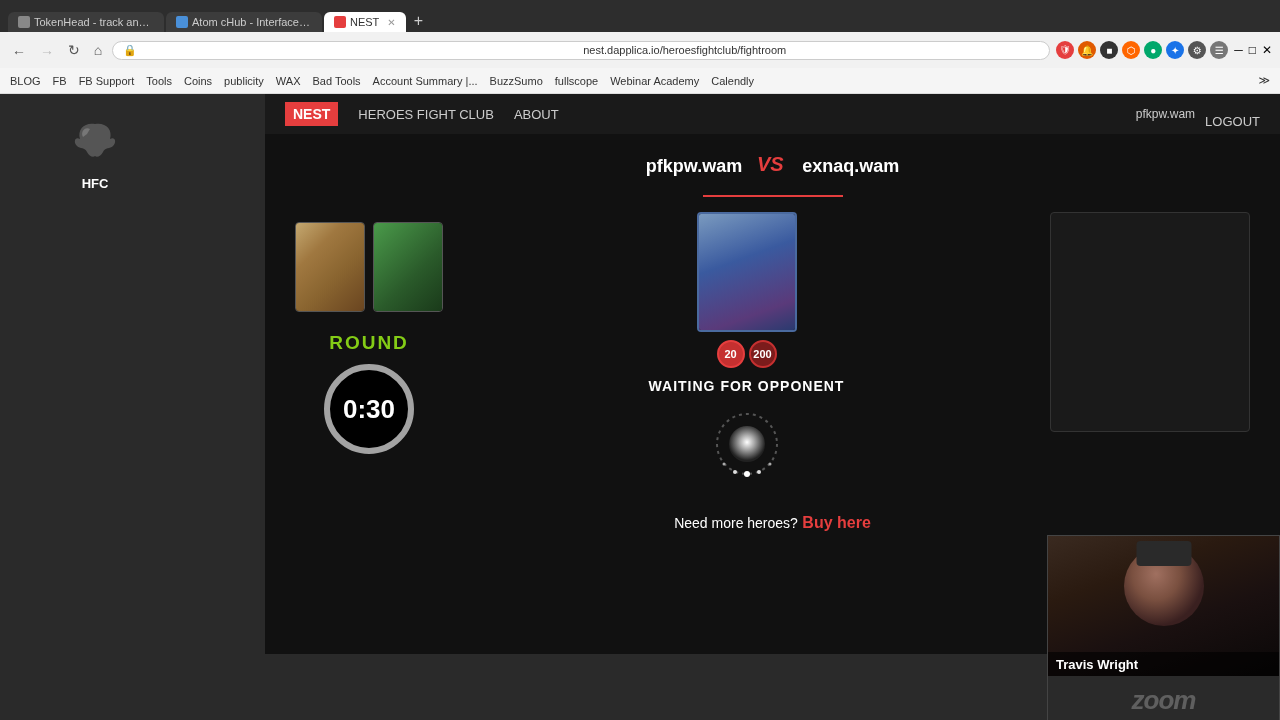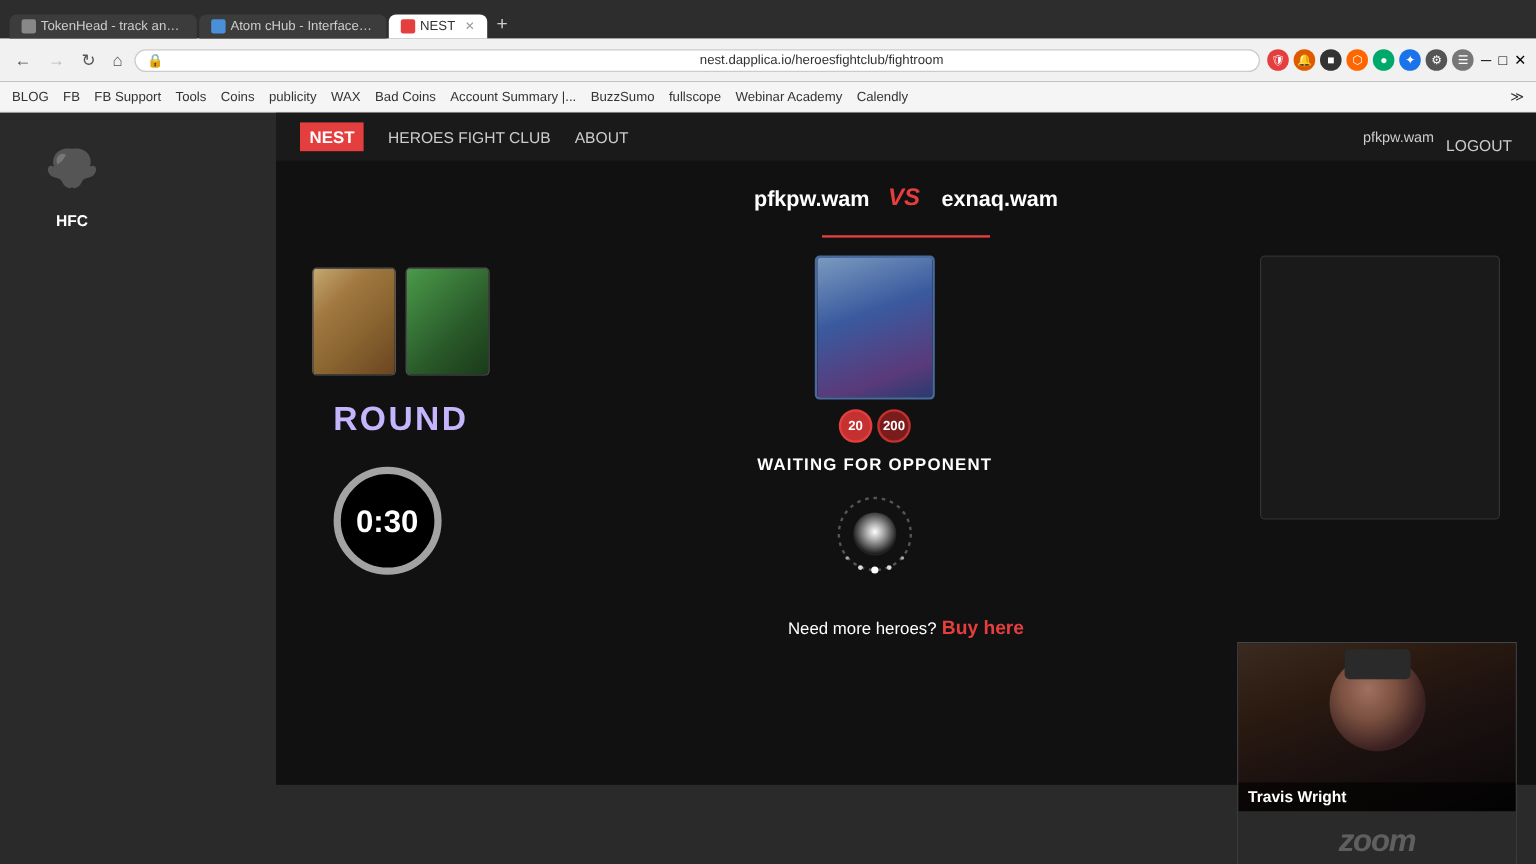--- a/index.html
+++ b/index.html
@@ -37,21 +37,21 @@
     .fight-area { display: flex; align-items: flex-start; padding: 10px 0; gap: 20px; }
 
     
     .left-section { display: flex; flex-direction: column; align-items: center; padding-top: 10px; }
     .cards-row { display: flex; gap: 8px; margin-bottom: 20px; }
     .card-img { width: 70px; height: 90px; border-radius: 4px; background: linear-gradient(135deg, #8b7355 0%, #6b5a45 40%, #9b8060 70%, #7a6550 100%); border: 1px solid #555; overflow: hidden; position: relative; }
     .card-img-inner { width: 100%; height: 100%; background: linear-gradient(135deg, #c4a882 0%, #a07850 30%, #7a5530 60%, #5a3a20 100%); }
     .card-green { background: linear-gradient(135deg, #3a7a3a 0%, #2a5a2a 40%, #4a9a4a 70%, #3a7a3a 100%); }
 
     .round-section { text-align: center; }
-    .round-label { color: #c4b5fd; font-size: 28px; font-weight: bold; letter-spacing: 2px; margin-bottom: 24px; }
+    .round-label { color: #84cc16; font-size: 19px; font-weight: bold; letter-spacing: 2px; margin-bottom: 10px; }
 
     
     .timer-circle { width: 90px; height: 90px; border-radius: 50%; border: 6px solid #a3a3a3; background: #000; display: flex; align-items: center; justify-content: center; }
     .timer-text { color: #fff; font-size: 26px; font-weight: bold; }
 
     
     .center-section { flex: 1; display: flex; flex-direction: column; align-items: center; }
     .hero-card { width: 100px; height: 120px; border-radius: 4px; background: linear-gradient(135deg, #6a8aaf 0%, #4a6a9f 30%, #8aaadf 60%, #5a7abf 100%); border: 2px solid #4a6a9f; overflow: hidden; margin-bottom: 8px; }
     .hero-card-inner { width: 100%; height: 100%; background: linear-gradient(160deg, #7a9abf 0%, #3a5a9f 40%, #5a3a7a 80%, #2a3a6f 100%); }
 
@@ -67,21 +67,21 @@
 
     
     .right-placeholder { width: 200px; height: 220px; background: #1a1a1a; border: 1px solid #333; border-radius: 4px; }
 
     
     .buy-section { text-align: center; padding: 20px 0; }
     .buy-text { color: #fff; font-size: 14px; }
     .buy-link { color: #e53e3e; font-weight: bold; cursor: pointer; }
 
     
-    .zoom-overlay { position: absolute; bottom: 0; right: 16px; width: 233px; height: 185px; background: #1a1a1a; border: 1px solid #444; }
+    .zoom-overlay { position: absolute; bottom: 0; right: 0; width: 233px; height: 185px; background: #1a1a1a; border: 1px solid #444; }
     .zoom-video { width: 100%; height: 140px; background: linear-gradient(135deg, #2a2a2a, #1a1a1a); overflow: hidden; position: relative; }
     .zoom-bar { height: 48px; background: #2a2a2a; display: flex; align-items: center; justify-content: center; gap: 8px; }
 
     
     @keyframes spin { from { transform: rotate(0deg); } to { transform: rotate(360deg); } }
     .spinning { animation: spin 1.5s linear infinite; }
 
     .spinner-svg { width: 70px; height: 70px; }
   </style>
 </head>
@@ -131,34 +131,34 @@
   </div>
 
   <div class="bookmarks-bar">
     <span class="bookmark-item">BLOG</span>
     <span class="bookmark-item">FB</span>
     <span class="bookmark-item">FB Support</span>
     <span class="bookmark-item">Tools</span>
     <span class="bookmark-item">Coins</span>
     <span class="bookmark-item">publicity</span>
     <span class="bookmark-item">WAX</span>
-    <span class="bookmark-item">Bad Coins</span>
+    <span class="bookmark-item">Bad Tools</span>
     <span class="bookmark-item">Account Summary |...</span>
     <span class="bookmark-item">BuzzSumo</span>
     <span class="bookmark-item">fullscope</span>
     <span class="bookmark-item">Webinar Academy</span>
     <span class="bookmark-item">Calendly</span>
     <span style="margin-left:auto;cursor:pointer;">≫</span>
   </div>
 
 </div>
 
 <div style="display:flex; background:#2a2a2a; min-height:560px;">
 
-  <div style="width:230px; background:#2a2a2a; position:relative; min-height:560px;">
+  <div style="width:230px; background:#2a2a2a; position:relative; min-height:560px;margin-left:35px;">
     <div style="position:absolute; top:20px; left:30px; display:flex; flex-direction:column; align-items:center;">
 
       <svg width="60" height="60" viewBox="0 0 60 60">
         <g fill="none">
 
           <path d="M30 10 C20 8, 12 15, 15 25 C10 22, 8 28, 12 32 C15 35, 20 33, 22 38 C24 42, 28 44, 30 42 C32 44, 36 42, 38 38 C40 33, 45 35, 48 32 C52 28, 50 22, 45 25 C48 15, 40 8, 30 10Z" fill="#555"></path>
           <path d="M25 15 C20 12, 15 18, 18 23 L22 20Z" fill="#777"></path>
         </g>
       </svg>
       <span style="color:#fff; font-size:13px; font-weight:bold; margin-top:2px;">HFC</span>

